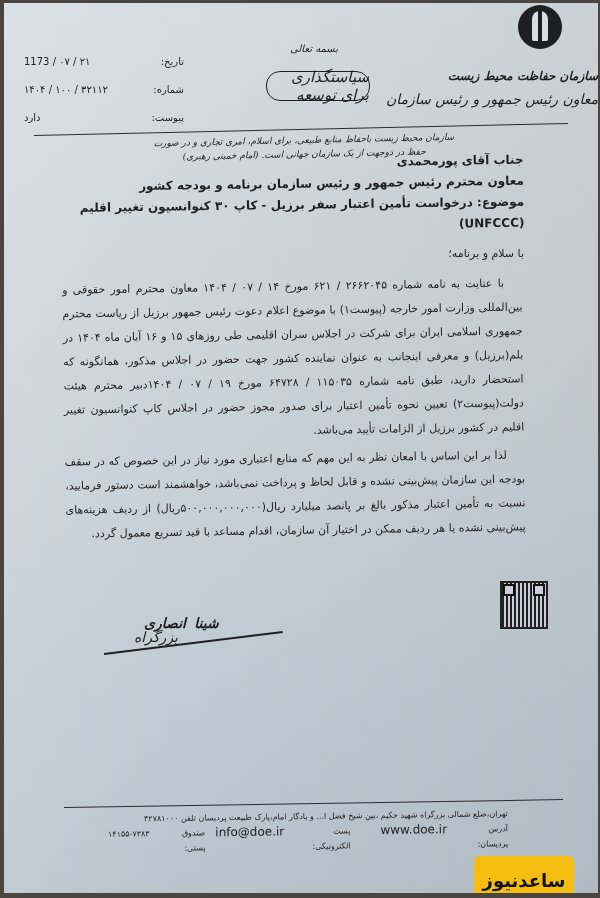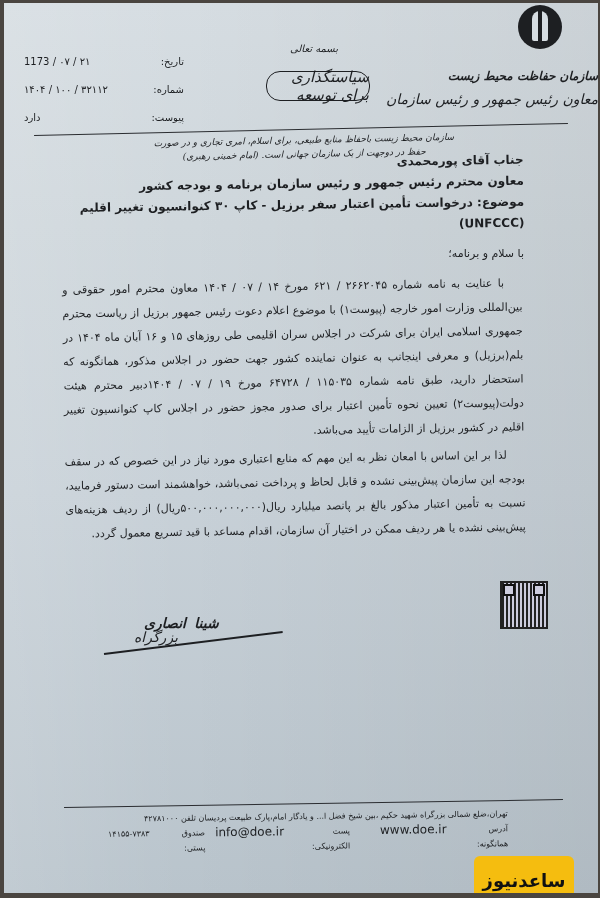--- a/index.html
+++ b/index.html
@@ -194,21 +194,21 @@
     <div class="sig-name">شینا انصاری</div>
     <div class="sig-scribble">بزرگراه</div>
     <div class="sig-line"></div>
   </div>
 
   <div class="footer-line"></div>
 
   <div class="footer">
     <div>تهران،ضلع شمالی بزرگراه شهید حکیم ،بین شیخ فضل ا... و یادگار امام،پارک طبیعت پردیسان تلفن ۴۲۷۸۱۰۰۰</div>
     <div class="footer-row">
-      <span>آدرس همانگونه:</span>
+      <span>آدرس پردیسان:</span>
       <span class="ltr">www.doe.ir</span>
       <span style="margin-right:20px">پست الکترونیکی:</span>
       <span class="ltr">info@doe.ir</span>
       <span>صندوق پستی:</span>
       <span>۱۴۱۵۵-۷۳۸۳</span>
     </div>
   </div>
 
   <div class="watermark">ساعدنیوز</div>
 </div>

